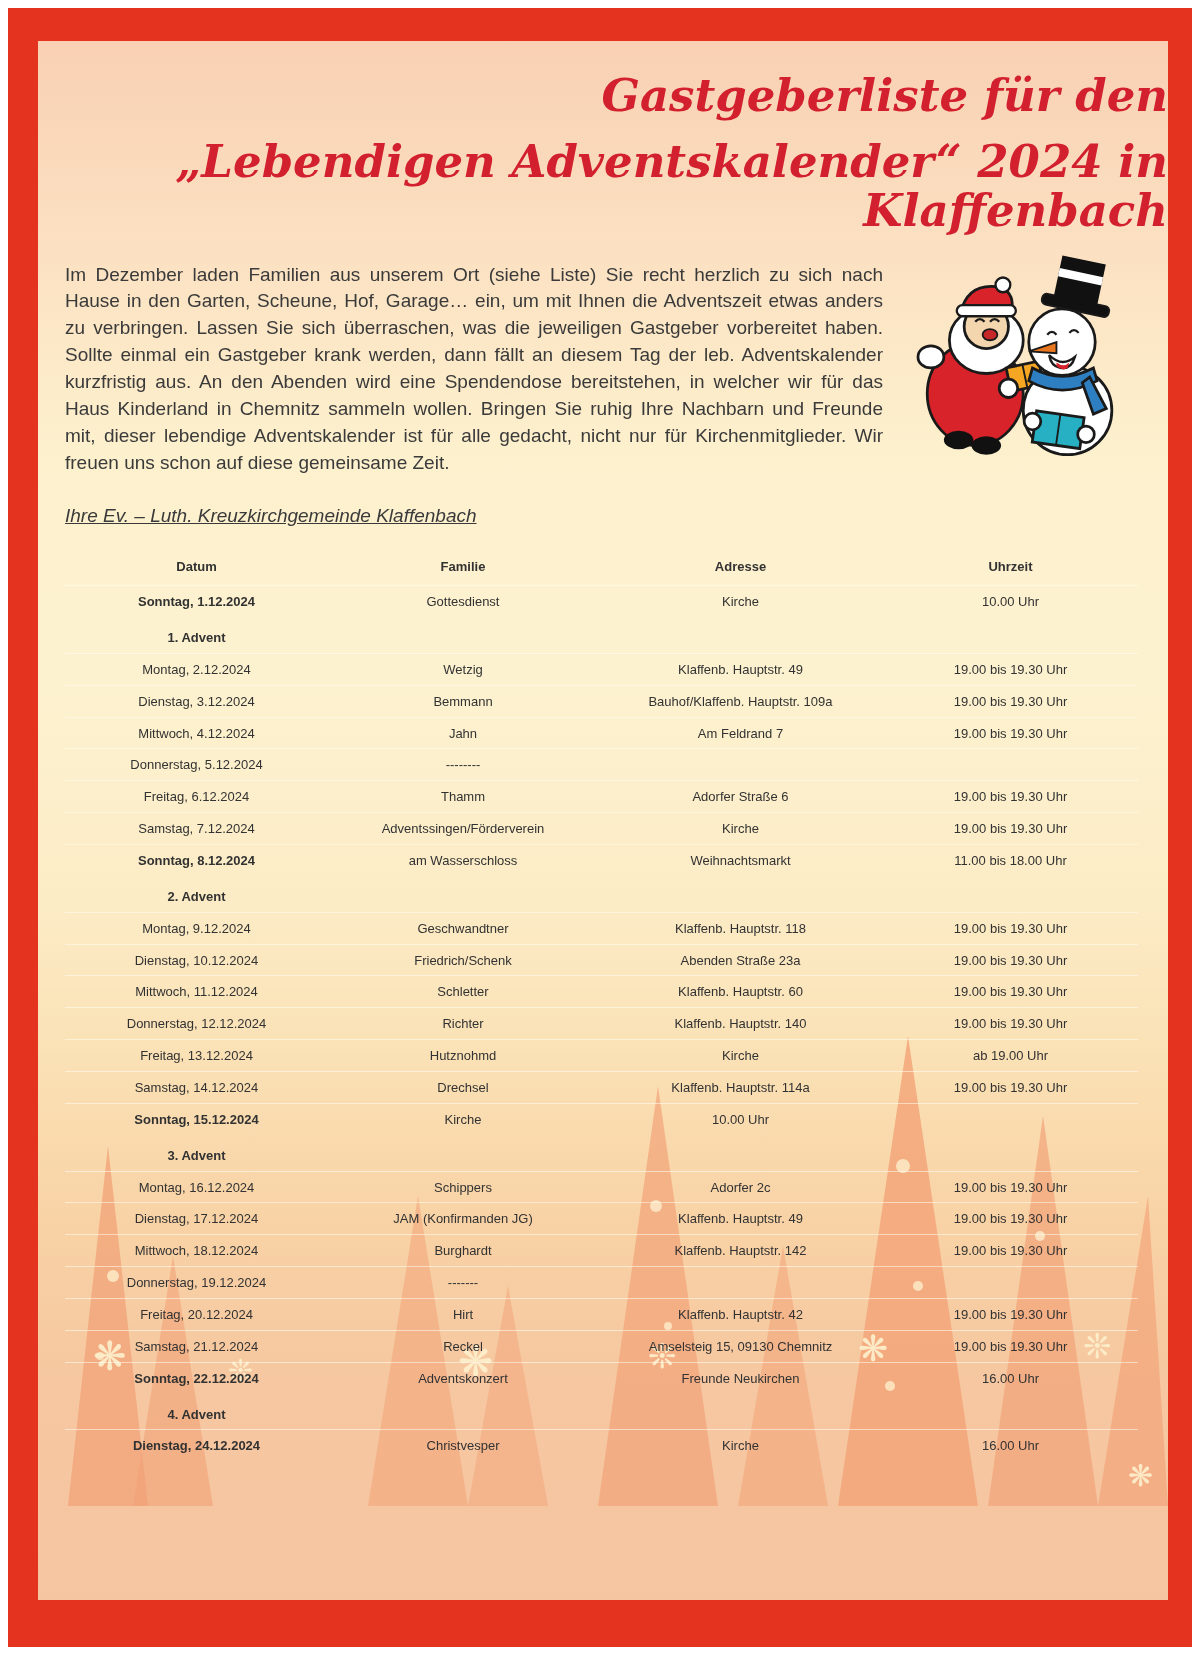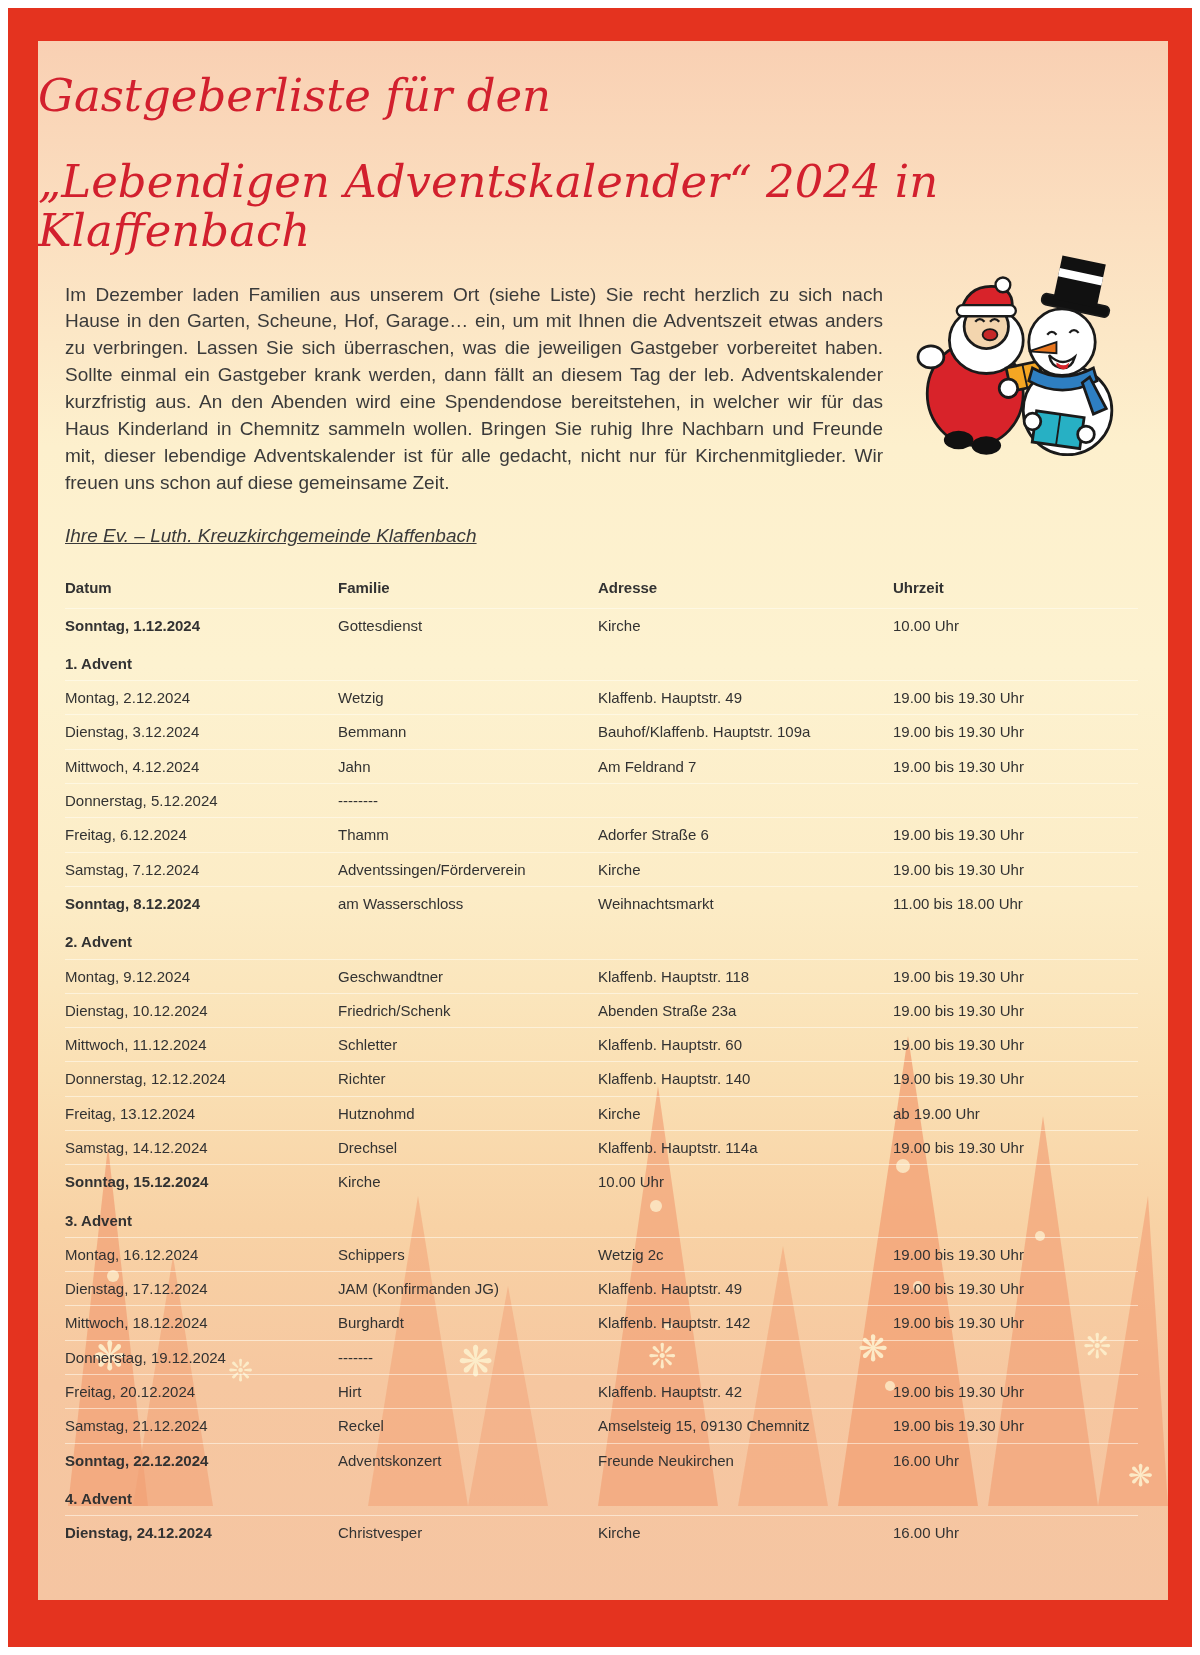--- a/index.html
+++ b/index.html
@@ -15,35 +15,35 @@
       #f9d0b3 0%, #fbdfc0 12%, #fdf0cd 26%, #fdf2d0 40%,
       #fcecc6 55%, #fae0b4 66%, #f8d2a5 76%, #f6c7a0 86%, #f5c5a2 100%);
     overflow:hidden;
   }
   .decor{position:absolute;pointer-events:none;}
   .trees{left:0;top:985px;width:1130px;height:480px;}
   .flake{position:absolute;color:#fdeecb;opacity:.95;line-height:1;}
   .illustration{position:absolute;left:856px;top:196px;width:240px;height:225px;}
 
   .title{
-    text-align:left;color:#d2202e;
-    font-family:"DejaVu Serif", serif;font-style:italic;font-weight:normal;
+    text-align:right;color:#d2202e;
+    font-family:"DejaVu Serif", serif;font-style:italic;font-weight:bold;
   }
   .title1{margin-top:30px;font-size:45px;line-height:1.1;}
-  .title2{margin-top:36px;font-size:45px;line-height:1.1;}
+  .title2{margin-top:16px;font-size:45px;line-height:1.1;}
 
   .intro{
     position:relative;margin:26px 0 0 27px;width:818px;
     font-size:19px;line-height:1.42;text-align:justify;color:#3a3a3a;
   }
   .signature{
     position:relative;margin:28px 0 0 27px;font-size:19px;font-style:italic;color:#3a3a3a;text-decoration:underline;
   }
 
-  .table{position:relative;margin:24px 30px 0 27px;font-size:15px;color:#323232;}
+  .table{position:relative;margin:24px 30px 0 27px;font-size:13px;color:#323232;text-align:center;}
   .trow{
     display:grid;grid-template-columns:273px 260px 295px 1fr;
     padding:8px 0 7px 0;border-top:1px solid rgba(255,253,244,.55);
     line-height:1.22;
   }
   .trow.head{border-top:none;font-weight:bold;padding-bottom:10px;}
   .cell{padding-right:10px;}
   .cell.bold{font-weight:bold;}
   .d2{margin-top:20px;}
 </style>
@@ -298,21 +298,21 @@
     <div class="cell adr">Kirche</div>
     <div class="cell uhr">10.00 Uhr</div>
   </div>
 
   <div class="trow">
     <div class="cell date">
       <div class="d1">Montag, 16.12.2024</div>
 
     </div>
     <div class="cell fam">Schippers</div>
-    <div class="cell adr">Wetzig 2c</div>
+    <div class="cell adr">Adorfer 2c</div>
     <div class="cell uhr">19.00 bis 19.30 Uhr</div>
   </div>
 
   <div class="trow">
     <div class="cell date">
       <div class="d1">Dienstag, 17.12.2024</div>
 
     </div>
     <div class="cell fam">JAM (Konfirmanden JG)</div>
     <div class="cell adr">Klaffenb. Hauptstr. 49</div>

